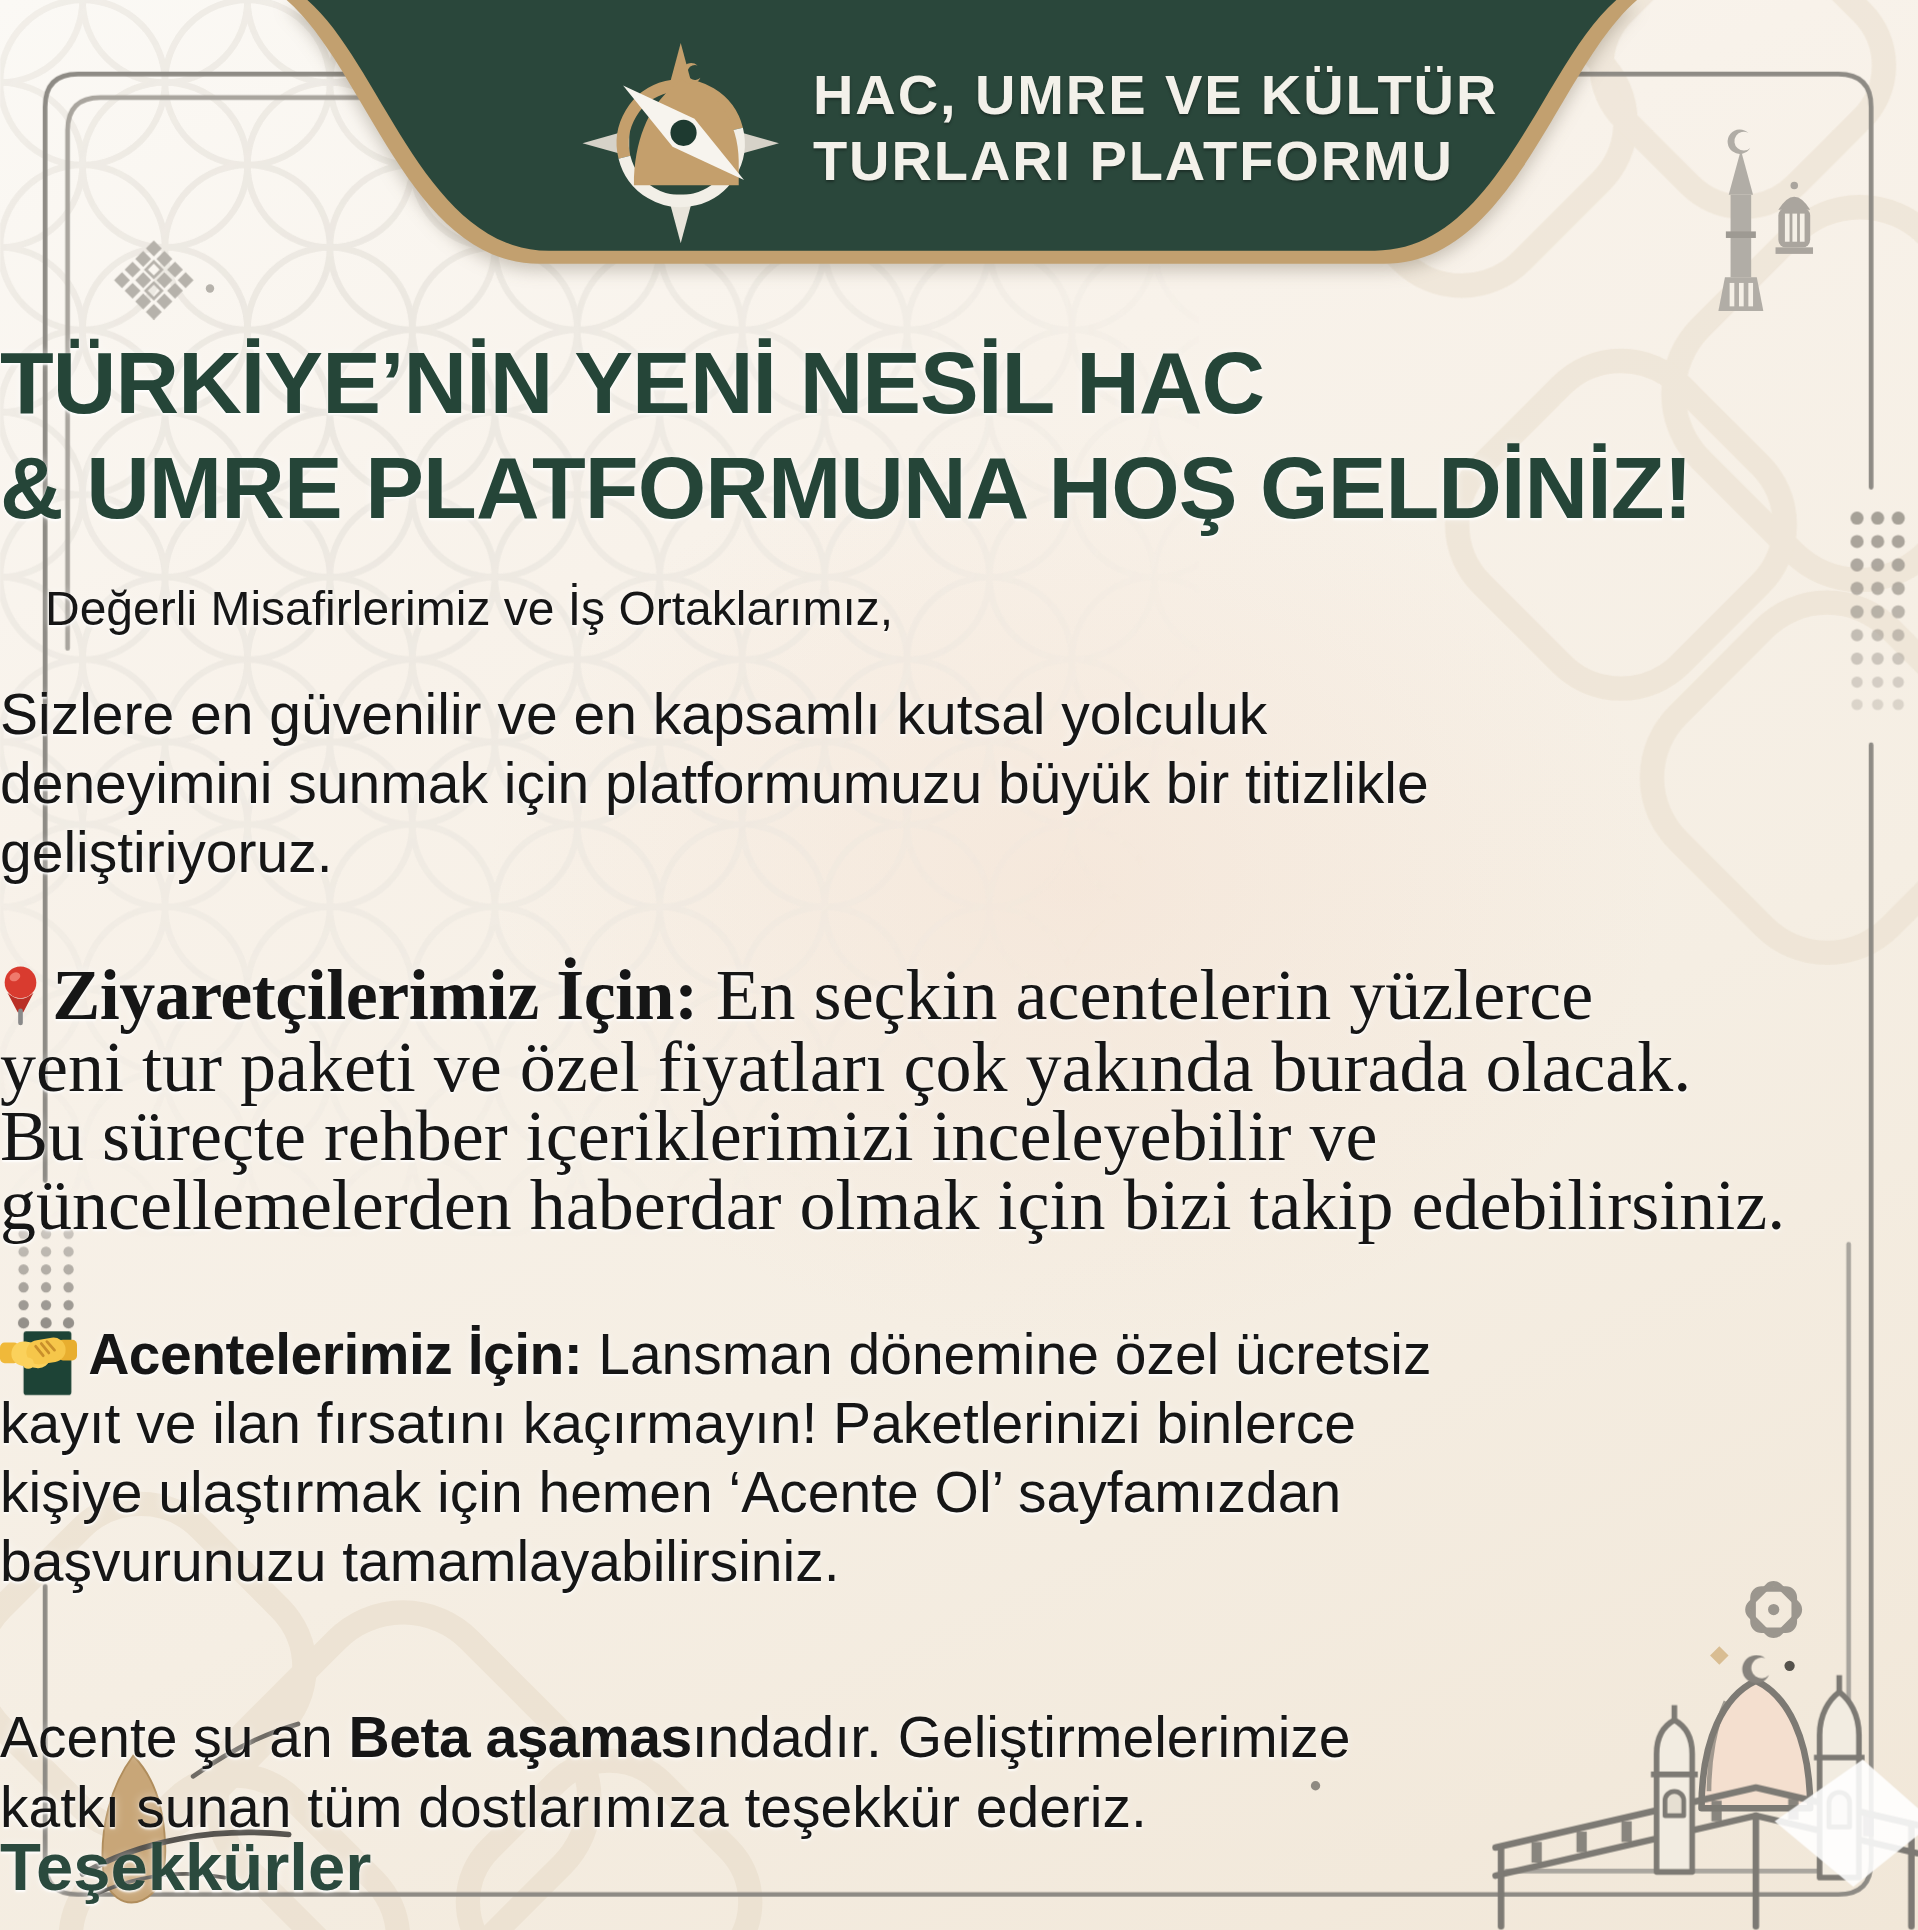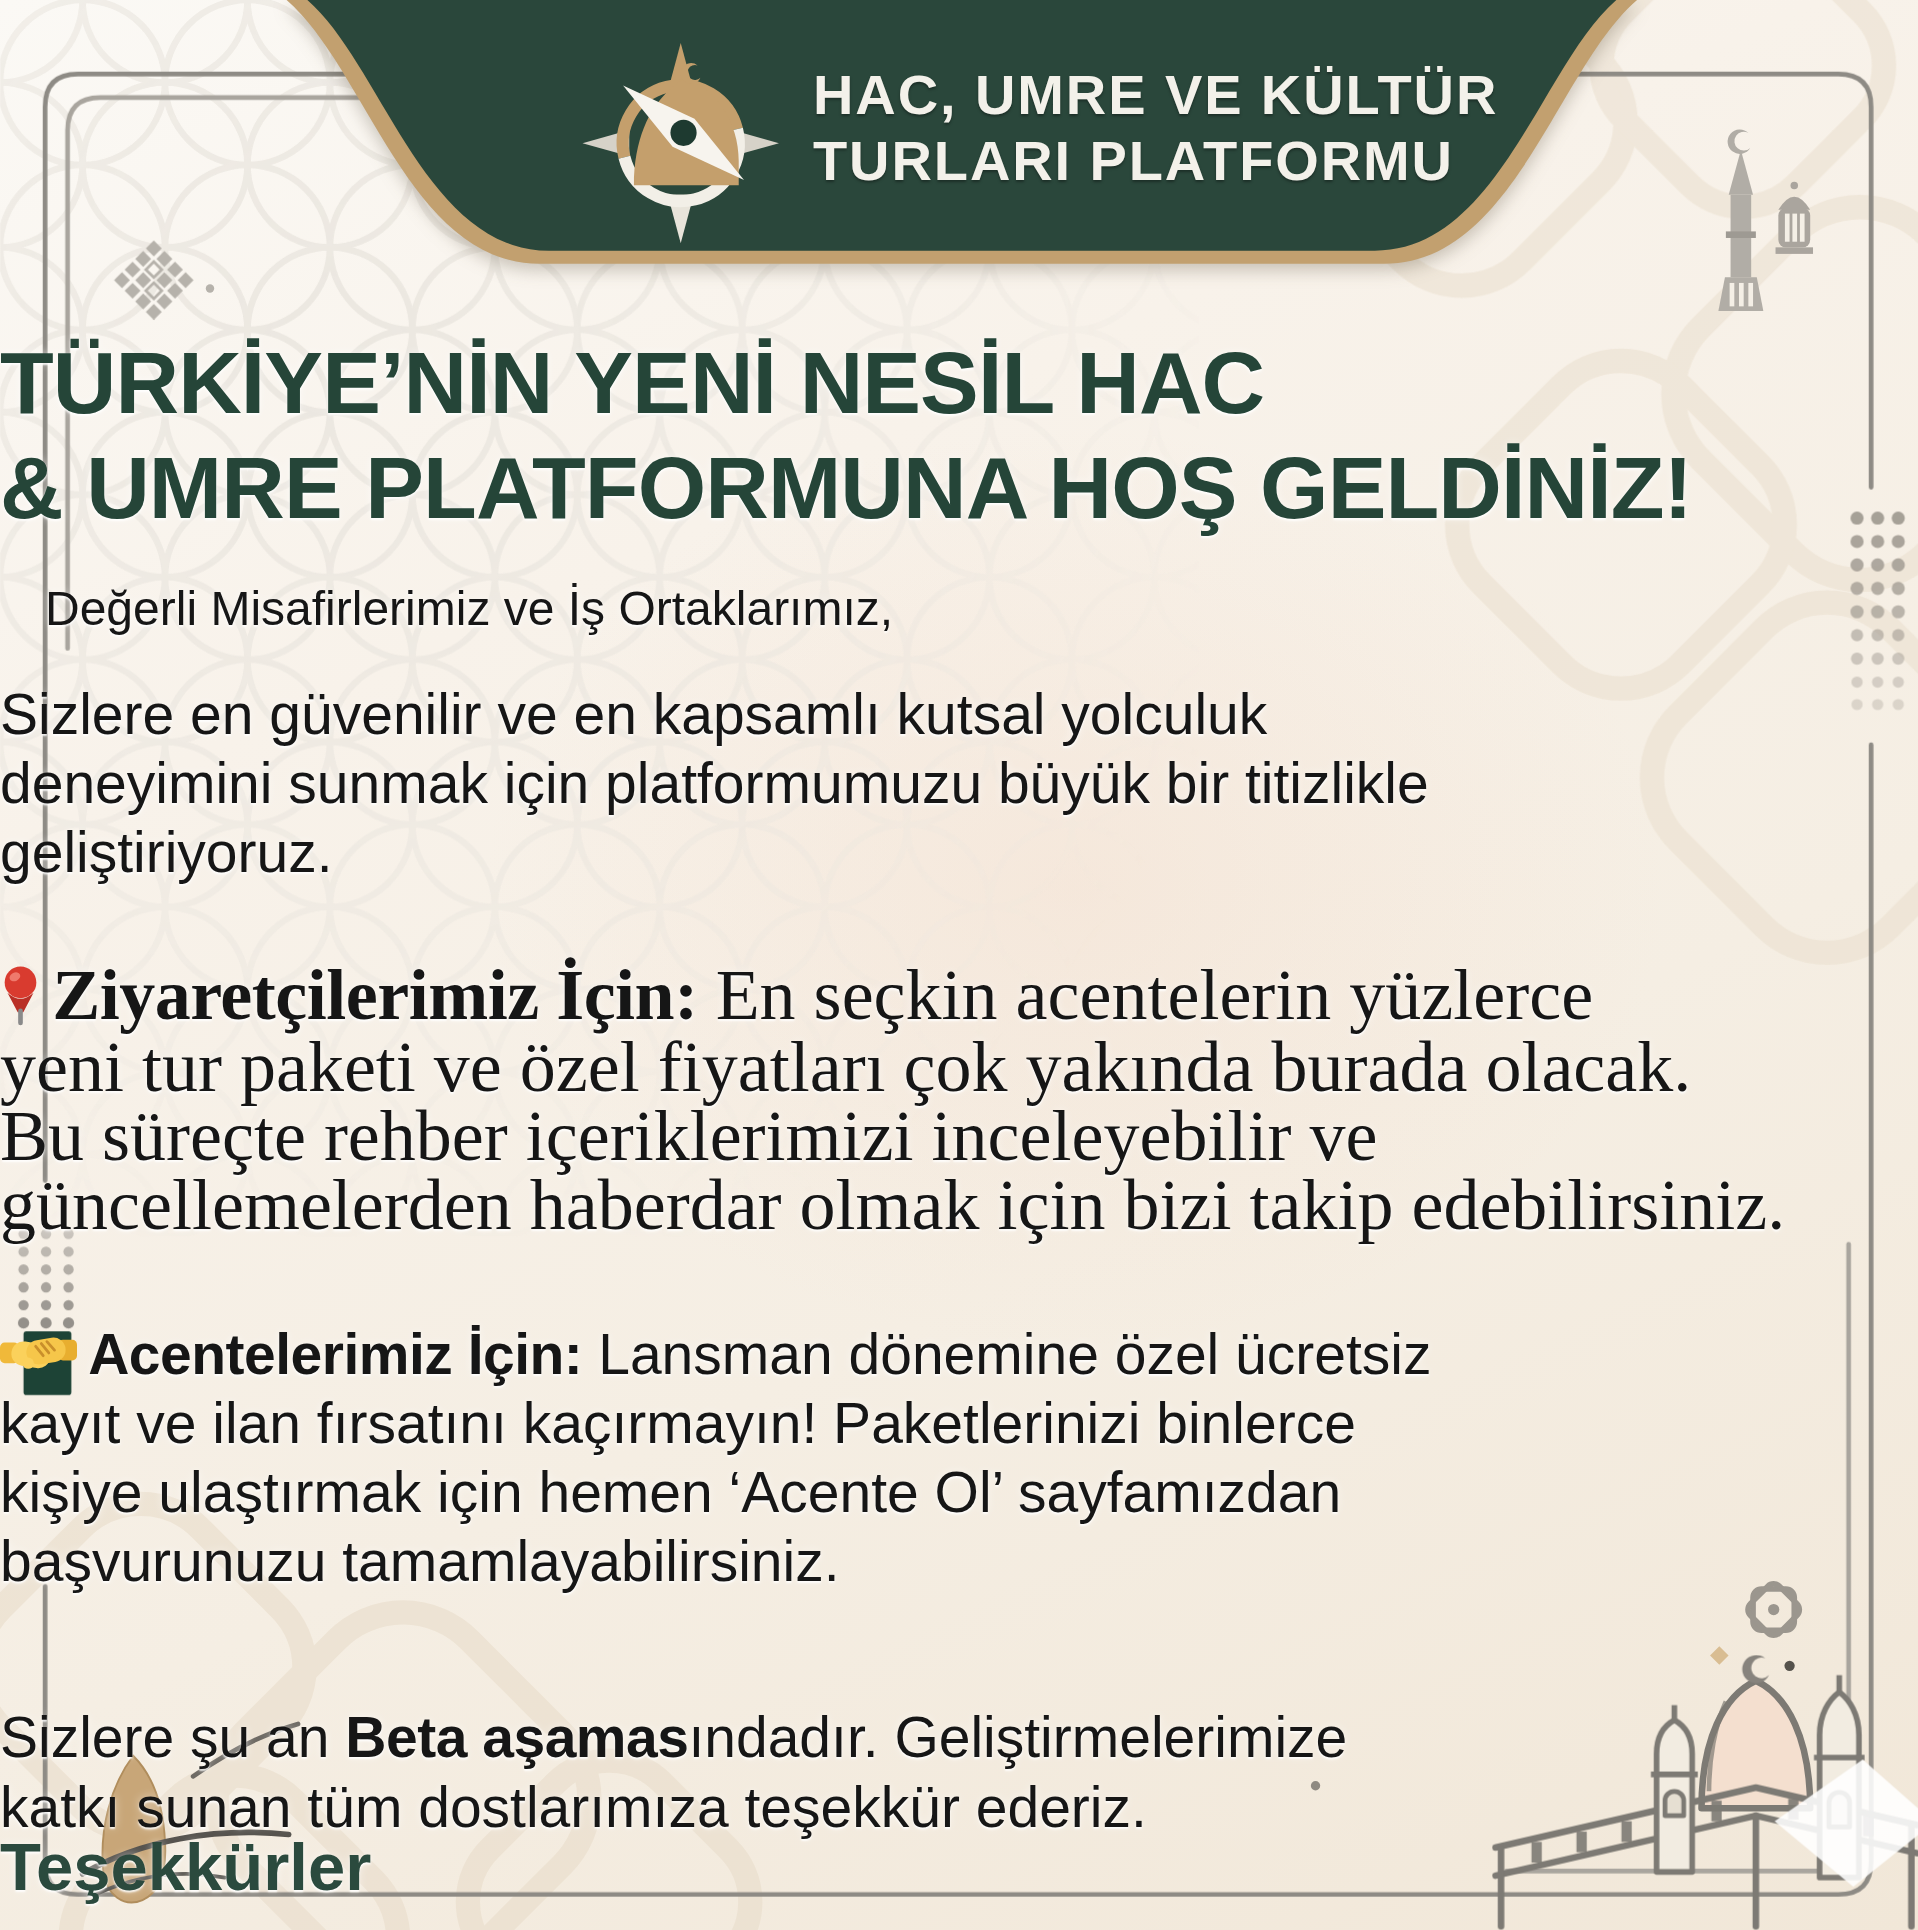--- a/index.html
+++ b/index.html
@@ -331,21 +331,21 @@
         <circle cx="30" cy="38" r="6" fill="#fbd15b"></circle>
       </svg></span><b class="lead">Acentelerimiz İçin:</b><span> Lansman dönemine özel ücretsiz</span>
     </div>
     <div class="bline">kayıt ve ilan fırsatını kaçırmayın! Paketlerinizi binlerce</div>
     <div class="bline">kişiye ulaştırmak için hemen ‘Acente Ol’ sayfamızdan</div>
     <div class="bline">başvurunuzu tamamlayabilirsiniz.</div>
   </div>
 
   <div id="beta" class="block glow">
     <div class="bline">
-      <span>Sizlere şu an </span><b class="lead">Beta aşamas</b><span>ındadır. Geliştirmelerimize</span>
+      <span>Acente şu an </span><b class="lead">Beta aşamas</b><span>ındadır. Geliştirmelerimize</span>
     </div>
     <div class="bline">katkı sunan tüm dostlarımıza teşekkür ederiz.</div>
   </div>
 
   <div id="thanks" class="block glow">
     <div class="bline">Teşekkürler</div>
   </div>
 
 </div>
 

